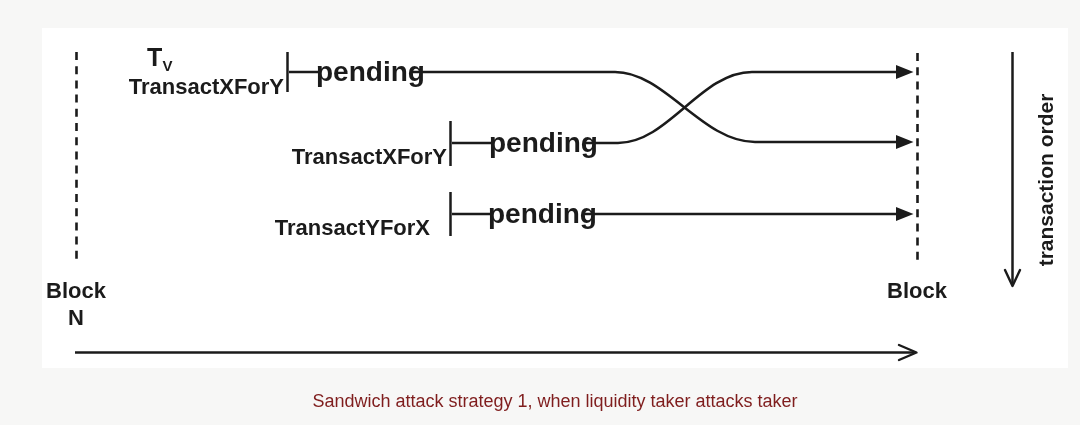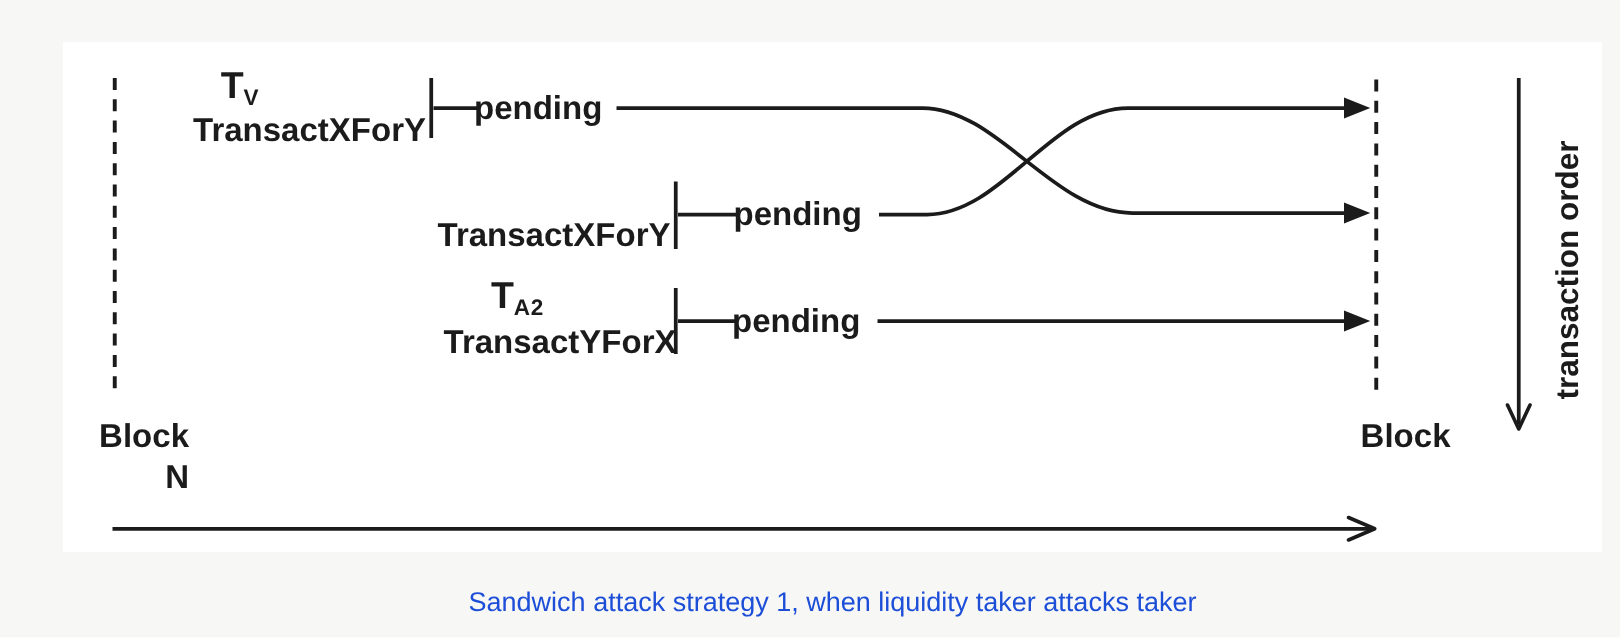--- a/index.html
+++ b/index.html
@@ -20,34 +20,34 @@
   .lines-svg { position: absolute; left: 0; top: 0; width: 1080px; height: 425px; }
   .lbl {
     position: absolute;
     color: #1b1b1b;
     font-weight: bold;
     white-space: nowrap;
   }
   .tx-symbol { width: 100px; text-align: center; font-size: 25px; line-height: 26px; }
   .tx-symbol .sub { font-size: 15px; position: relative; top: 5px; letter-spacing: 0.5px; }
   .tx-name { width: 200px; text-align: right; font-size: 22px; line-height: 22px; }
-  .pending { width: 100px; text-align: left; font-size: 22px; line-height: 22px; }
-  .block-label { width: 100px; text-align: right; font-size: 22px; line-height: 27px; }
+  .pending { width: 100px; text-align: left; font-size: 28px; line-height: 22px; }
+  .block-label { width: 100px; text-align: center; font-size: 22px; line-height: 27px; }
   .time-axis-label { left: 188px; top: 327px; width: 600px; text-align: center; font-size: 23px; line-height: 24px; }
   .order-axis-label {
     left: 916px; top: 167px; width: 260px; height: 26px;
     text-align: center; font-size: 21px; line-height: 26px;
     transform: rotate(-90deg);
   }
   .caption {
     position: absolute;
     left: 140px; top: 391px; width: 830px;
     text-align: center;
     font-size: 18px;
-    color: #1d4ed8;
+    color: #7f1d1d;
     font-weight: normal;
     white-space: nowrap;
   }
 </style>
 </head>
 <body>
 
 <div class="page">
 
   <div class="card"></div>
@@ -79,22 +79,21 @@
     <path d="M1005 270 L1012.5 286 L1020 270" stroke="#1b1b1b" stroke-width="2.4" fill="none" stroke-linecap="round" stroke-linejoin="round"></path>
   </svg>
 
   <div class="lbl tx-symbol" style="left:110px; top:44px;"><span>T</span><span class="sub">V</span></div>
   <div class="lbl tx-name" style="left:84px; top:76px;">TransactXForY</div>
   <div class="lbl pending" style="left:316px; top:61px;">pending</div>
 
   <div class="lbl tx-name" style="left:247px; top:146px;">TransactXForY</div>
   <div class="lbl pending" style="left:489px; top:132px;">pending</div>
 
-  <div class="lbl tx-symbol" style="left:295px; top:184px;"><span>T</span><span class="sub">A2</span></div>
-  <div class="lbl tx-name" style="left:251px; top:217px;">TransactYForX</div>
+  <div class="lbl tx-name" style="left:230px; top:217px;">TransactYForX</div>
   <div class="lbl pending" style="left:488px; top:203px;">pending</div>
 
   <div class="lbl block-label" style="left:26px; top:277px;">
     <div>Block</div>
     <div>N</div>
   </div>
   <div class="lbl block-label" style="left:867px; top:277px;">
     <div>Block</div>
   </div>
 

